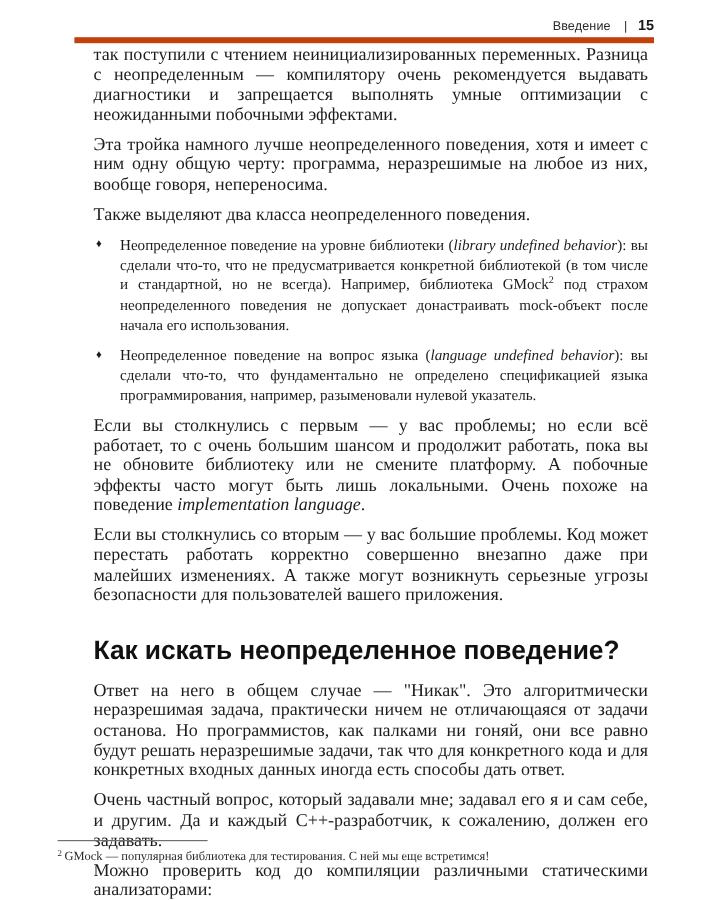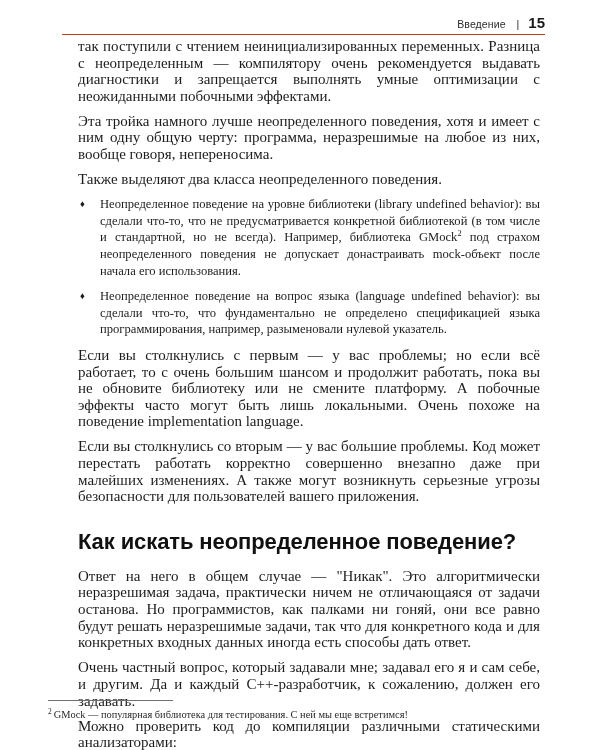--- a/index.html
+++ b/index.html
@@ -25,38 +25,38 @@
   
   .page-header {
     position: absolute;
     left: 62px;
     top: 14px;
     width: 483px;
     box-sizing: border-box;
     display: flex;
     justify-content: flex-end;
     align-items: baseline;
-    border-bottom: 1px solid #c2410c;
+    border-bottom: 5px solid #c2410c;
     padding-bottom: 3px;
   }
   .hdr-title {
     font-family: "Liberation Sans", sans-serif;
     font-size: 10.5px;
     color: #2b2b2b;
     letter-spacing: .1px;
   }
   .hdr-sep {
     font-family: "Liberation Sans", sans-serif;
     font-size: 10.5px;
     color: #2b2b2b;
     margin: 0 9px 0 11px;
   }
   .hdr-page {
     font-family: "Liberation Sans", sans-serif;
-    font-size: 15px;
+    font-size: 12px;
     font-weight: bold;
     color: #1a1a1a;
   }
 
   
   .content {
     position: absolute;
     left: 78px;
     top: 38px;
     width: 462px;
@@ -66,21 +66,21 @@
     margin: 0 0 8.5px 0;
     font-size: 15px;
     line-height: 16.6px;
     text-align: justify;
     text-indent: 0;
     hyphens: none;
   }
   p.para.tight { margin-bottom: 7px; }
   p.gap-before { margin-top: 9px; }
 
-  .it { }
+  .it { font-style: italic; }
   sup.fn {
     font-size: 8.4px;
     vertical-align: super;
     line-height: 0;
   }
 
   
   ul.blist {
     list-style: none;
     margin: 0 0 9px 0;

